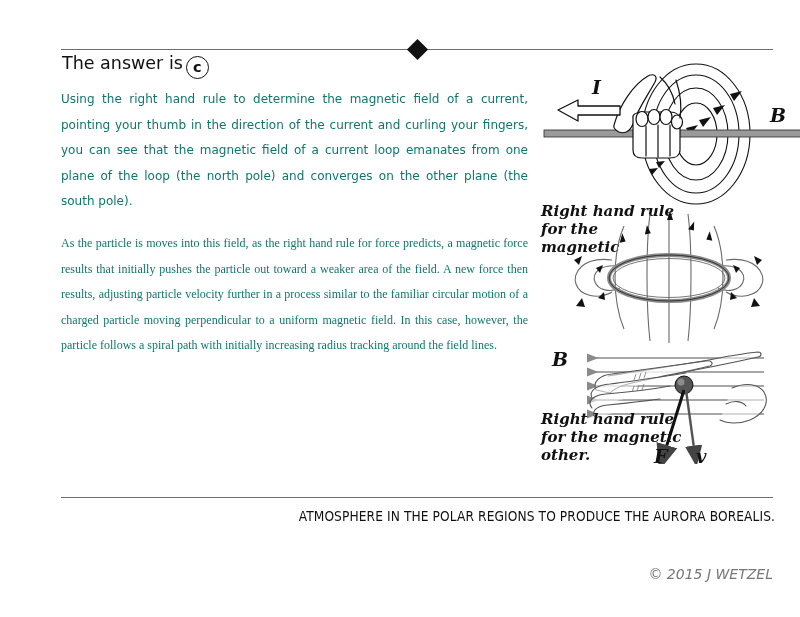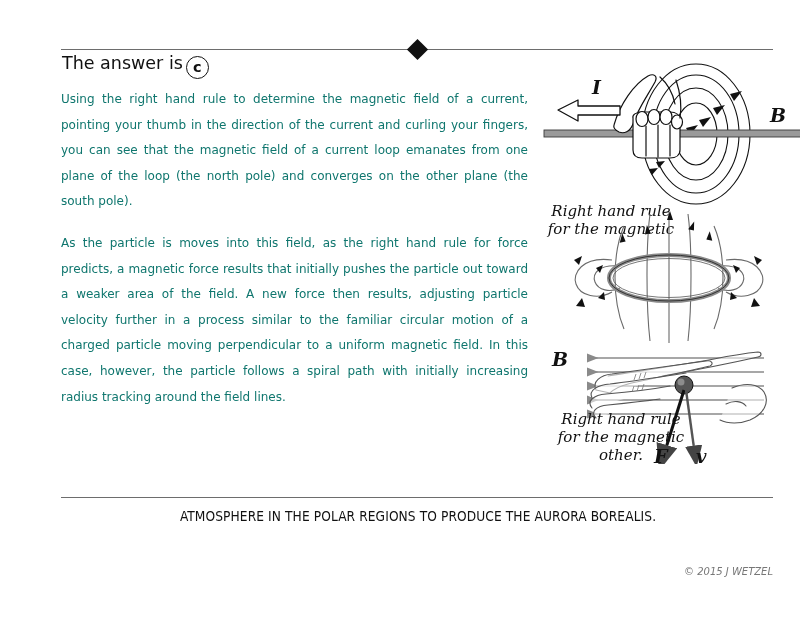--- a/index.html
+++ b/index.html
@@ -82,41 +82,40 @@
     width: 467px;
   }
   .body-col p {
     margin: 0 0 16px 0;
     font-size: 12px;
     line-height: 25.6px;
     text-align: justify;
     color: #0f766e;
     hyphens: manual;
   }
-  .body-col p:last-child { margin-bottom: 0; }
+  .body-col p:last-child { margin-bottom: 0; font-family: Liberation Serif, serif; }
 
   
   .figures {
     position: absolute;
     left: 520px;
     top: 62px;
     width: 275px;
     height: 425px;
   }
   .fig {
     position: absolute;
   }
   .fig-caption {
     font-family: "DejaVu Serif", serif;
     font-style: italic;
-    font-weight: normal;
+    font-weight: bold;
     font-size: 15px;
     line-height: 18px;
     color: #111;
-    text-align: center;
   }
   #fig-field      { left: 0;  top: 0;    width: 275px; height: 145px; }
   #fig-field-cap  { left: 5px; top: 140px; width: 140px; }
   #fig-loop       { left: 18px; top: 148px; width: 230px; height: 135px; }
   #fig-force      { left: 0;  top: 282px; width: 275px; height: 120px; }
   #fig-force-cap  { left: 5px; top: 348px; width: 160px; }
 
   
   .bottom-rule {
     position: absolute;
@@ -132,29 +131,29 @@
     top: 506px;
     width: 714px;
     font-size: 13.6px;
     line-height: 20.5px;
     letter-spacing: 0.1px;
     color: #111;
     text-align: justify;
     font-stretch: condensed;
   }
   .bottom-caption span { display: block; }
-  .bottom-caption span:last-child { text-align: center; }
+  .bottom-caption span:last-child { text-align: right; }
 
   .copyright {
     position: absolute;
     right: 43px;
     top: 566px;
     font-family: "DejaVu Sans", sans-serif;
     font-style: italic;
-    font-size: 10px;
+    font-size: 14px;
     color: #777;
     white-space: nowrap;
   }
 
   .lbl {
     font-family: "DejaVu Serif", serif;
     font-style: italic;
     font-weight: bold;
   }
 </style>

